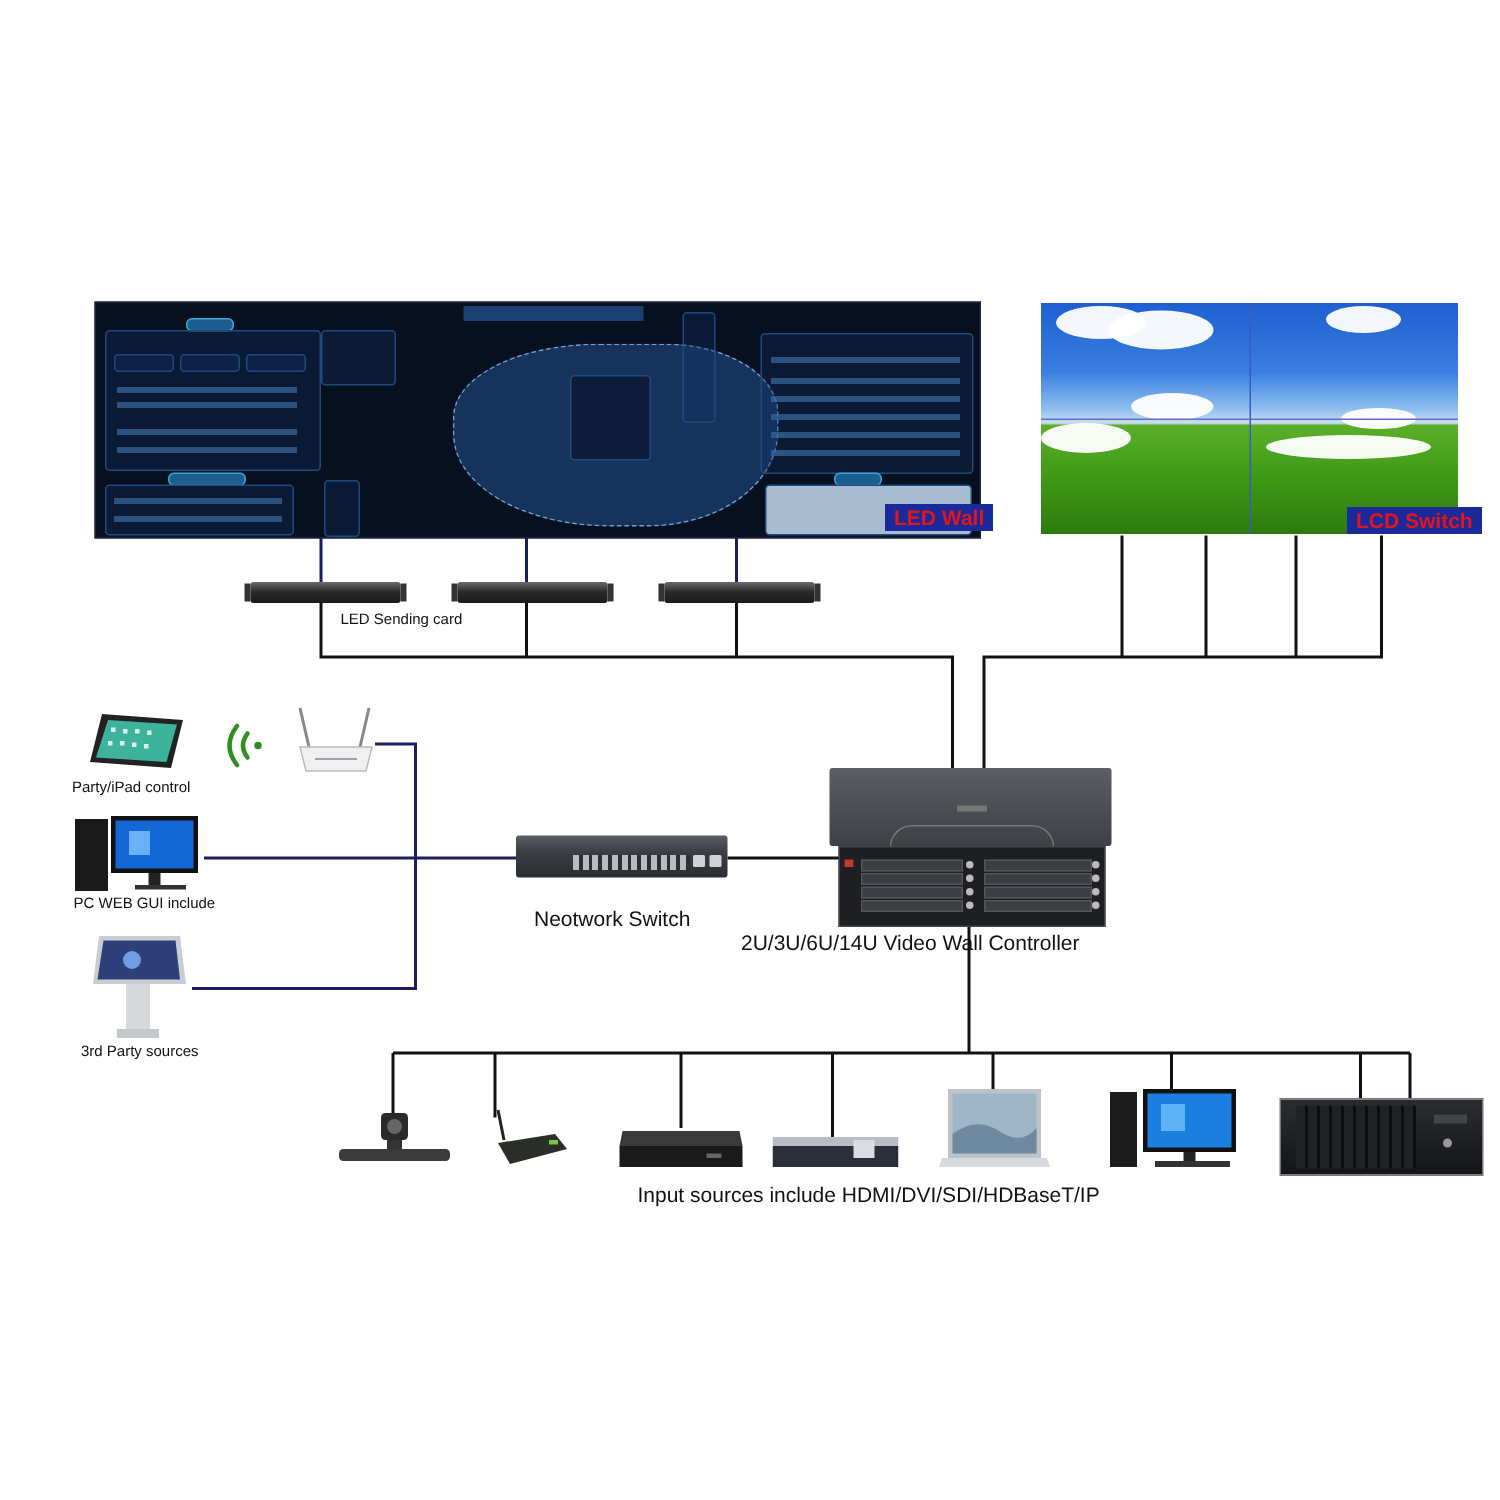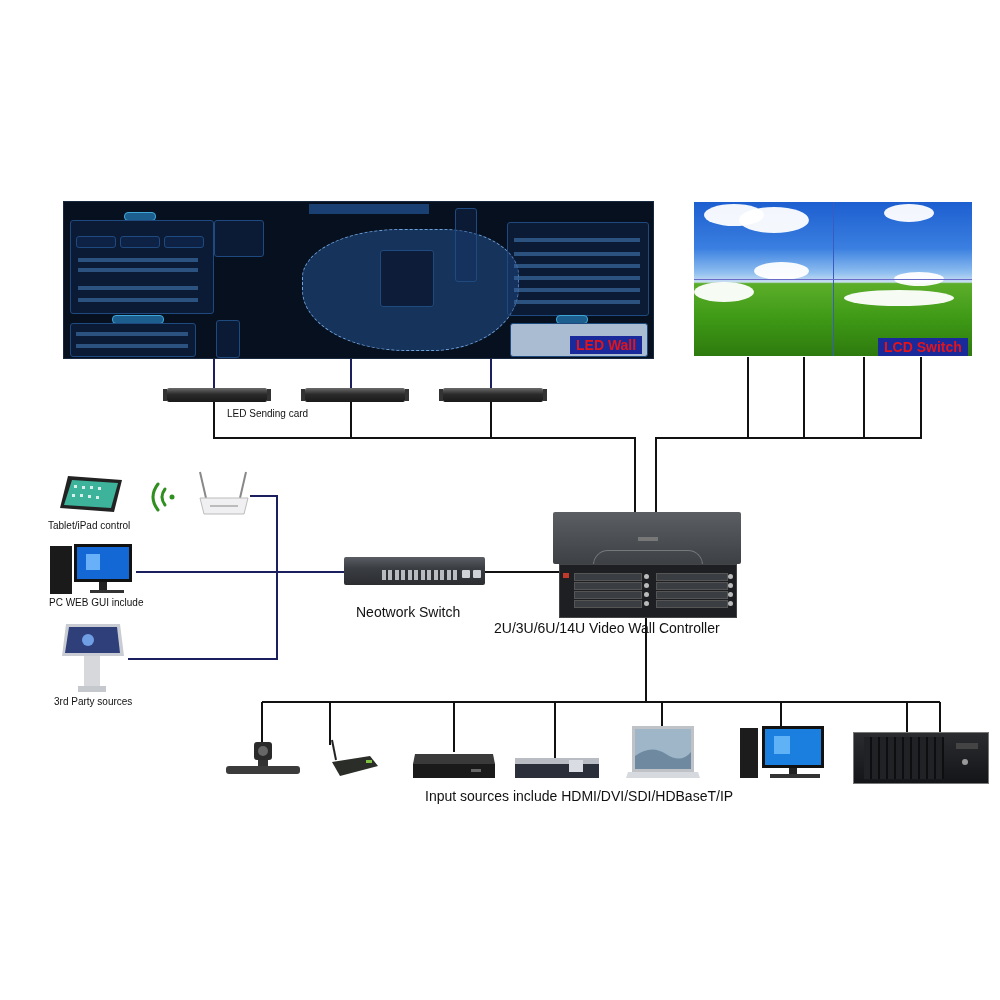--- a/index.html
+++ b/index.html
@@ -3,21 +3,21 @@
 <meta charset="utf-8">
 <style>
   html,body{margin:0;padding:0;background:#ffffff;}
   body{width:1000px;height:1000px;position:relative;overflow:hidden;font-family:"Liberation Sans",sans-serif;}
   .abs{position:absolute;}
   .lbl{position:absolute;color:#111;font-family:"Liberation Sans",sans-serif;white-space:nowrap;text-align:center;}
   .lbl.sm{font-size:10px;}
   .lbl.md{font-size:14px;}
   .lbl.lg{font-size:14px;font-weight:bold;}
   #wires{position:absolute;left:0;top:0;width:1000px;height:1000px;pointer-events:none;}
-  .screen-tag{position:absolute;font-weight:bold;font-size:14px;color:#e3141b;padding:1px 6px;font-family:"Liberation Sans",sans-serif;}
+  .screen-tag{position:absolute;font-weight:bold;font-size:14px;color:#e3141b;padding:1px 6px;font-family:"Liberation Sans",sans-serif;margin-left:20px;}
 
   
   .led-wall{left:63px;top:201px;width:589px;height:156px;background:#07101e;overflow:hidden;border:1px solid #1a2740;}
   .led-wall .panel{position:absolute;border:1px solid #1f4a80;background:rgba(20,50,100,0.35);border-radius:3px;}
   .led-wall .pill{position:absolute;height:7px;border-radius:4px;background:#1c5e8d;border:1px solid #3fa7d8;}
   .led-wall .map{position:absolute;left:238px;top:27px;width:215px;height:120px;background:#16335c;border:1px dashed #6fa1d8;border-radius:45% 35% 40% 48%/40% 38% 52% 50%;}
   .led-wall .row{position:absolute;height:4px;background:#3a6aa0;opacity:.7;}
   .led-wall .title{position:absolute;left:245px;top:2px;width:120px;height:10px;background:#1a3f73;color:#cfe3ff;font-size:7px;text-align:center;line-height:10px;}
 
   
@@ -145,21 +145,21 @@
       <rect x="16" y="11" width="3" height="3"></rect>
       <rect x="24" y="12" width="3" height="3"></rect>
       <rect x="32" y="12" width="3" height="3"></rect>
       <rect x="40" y="13" width="3" height="3"></rect>
       <rect x="14" y="20" width="3" height="3"></rect>
       <rect x="22" y="20" width="3" height="3"></rect>
       <rect x="30" y="21" width="3" height="3"></rect>
       <rect x="38" y="22" width="3" height="3"></rect>
     </g>
 </svg>
-<div class="lbl sm" style="left:48px;top:520px;">Tablet/iPad control</div>
+<div class="lbl sm" style="left:48px;top:520px;">Party/iPad control</div>
 
 <svg class="ico" style="left:146px;top:480px;" width="34" height="34">
   <g fill="none" stroke="#2f8f1f" stroke-width="3" stroke-linecap="round">
     <path d="M12 4 Q2 17 12 30"></path>
       <path d="M19 9 Q13 17 19 25"></path>
   </g>
   <circle cx="26" cy="17" r="2.5" fill="#2f8f1f"></circle>
 </svg>
 
 <svg class="ico" style="left:196px;top:468px;" width="56" height="50">

